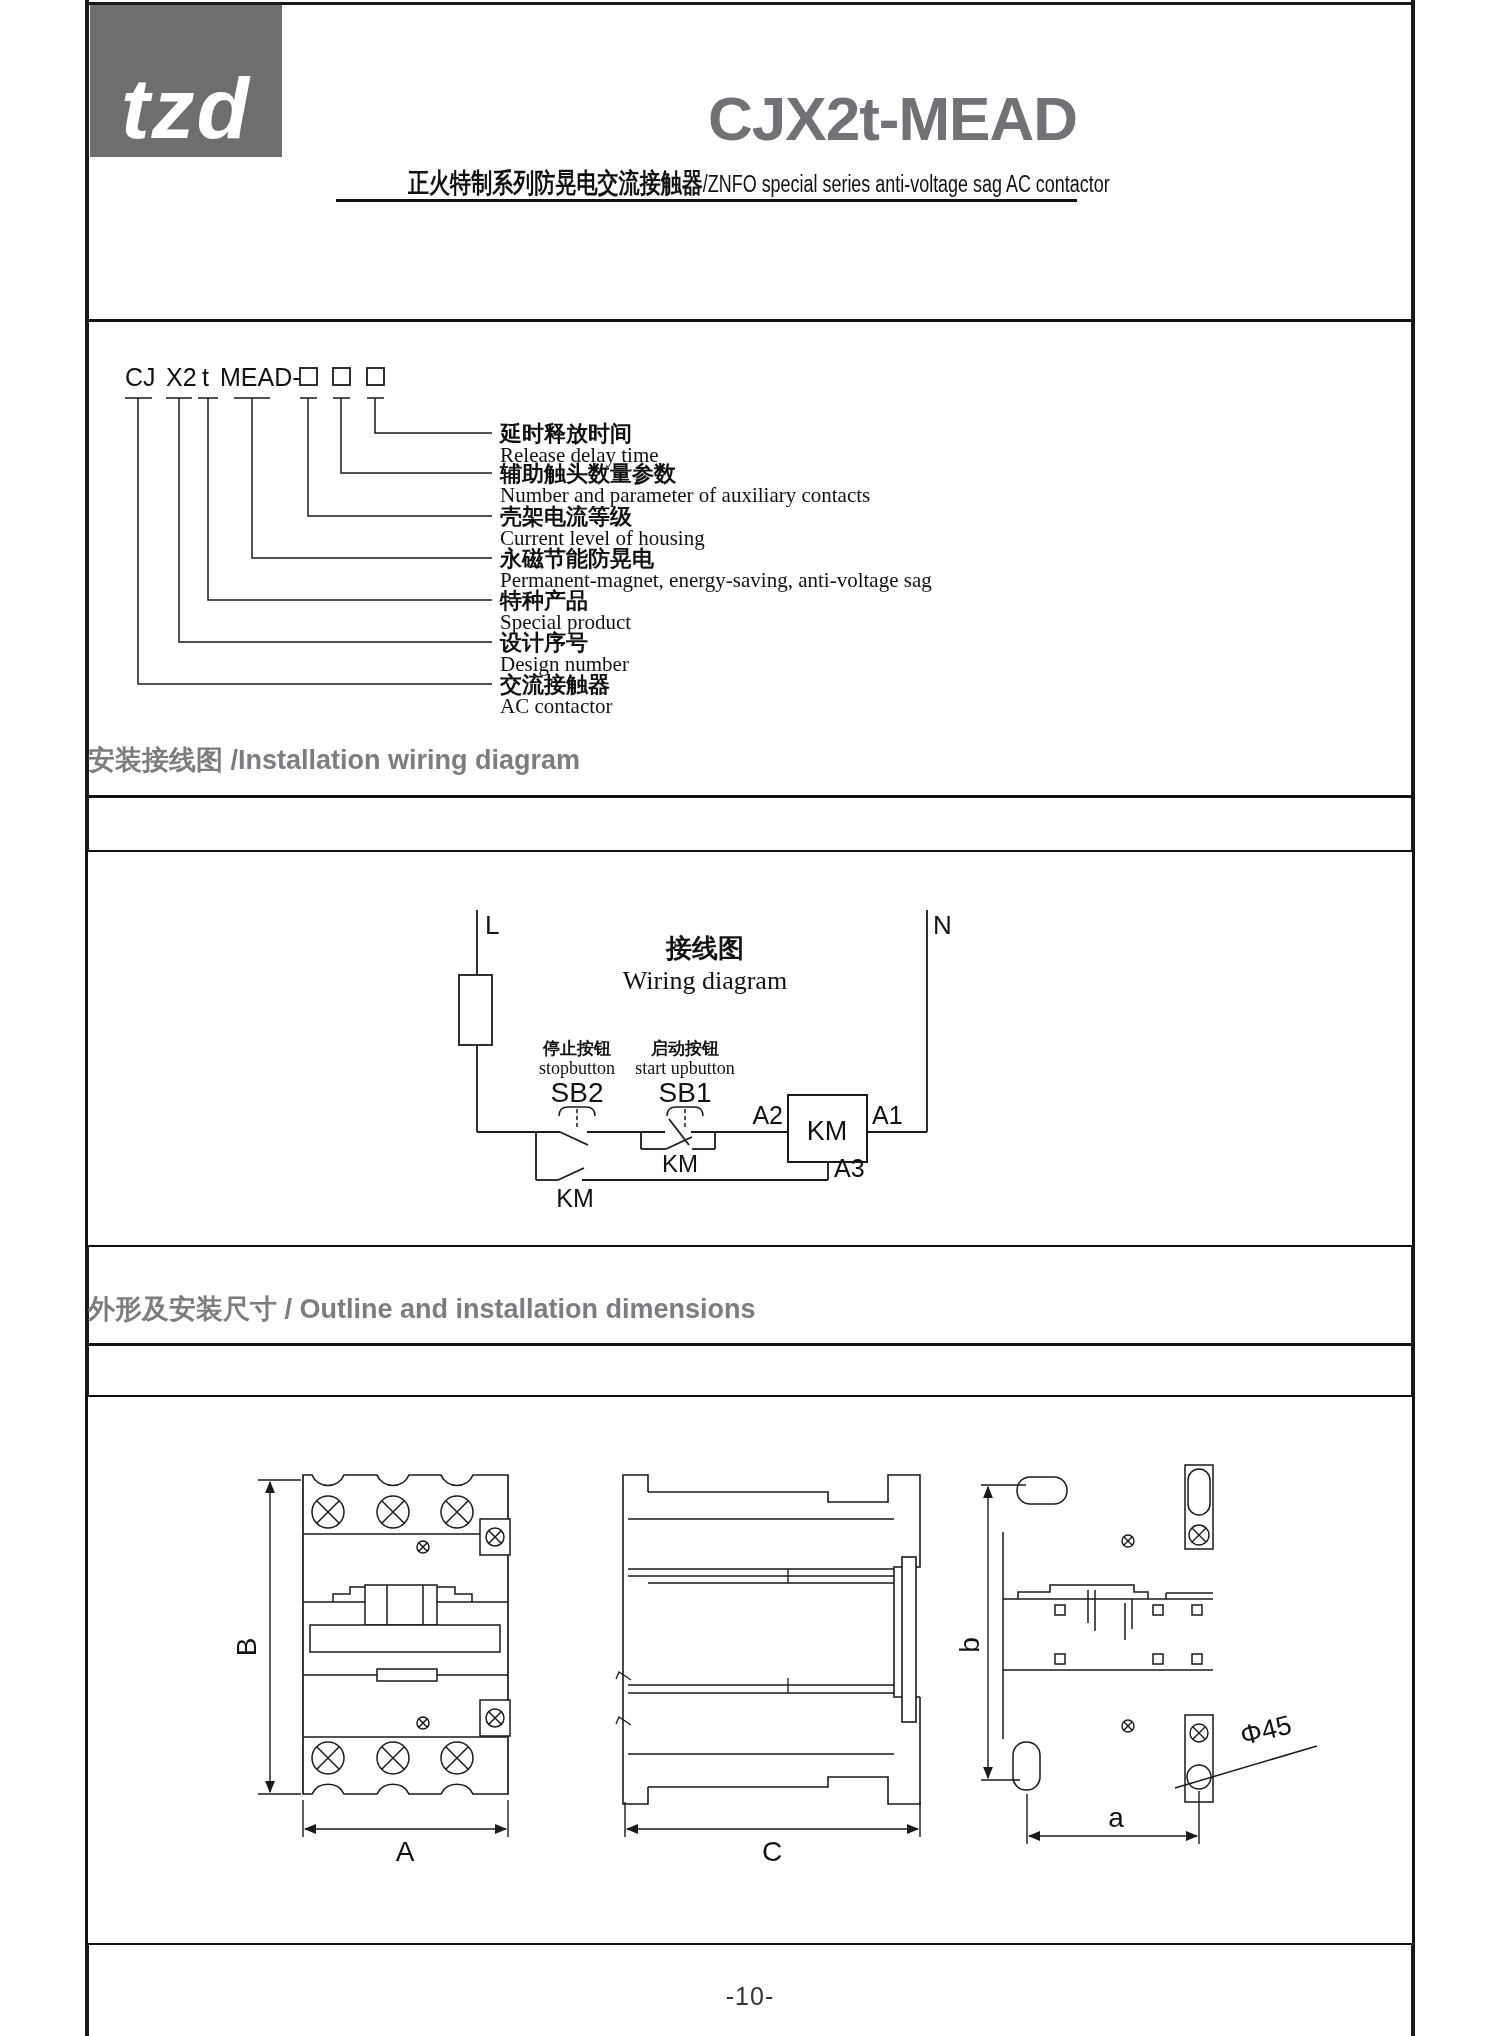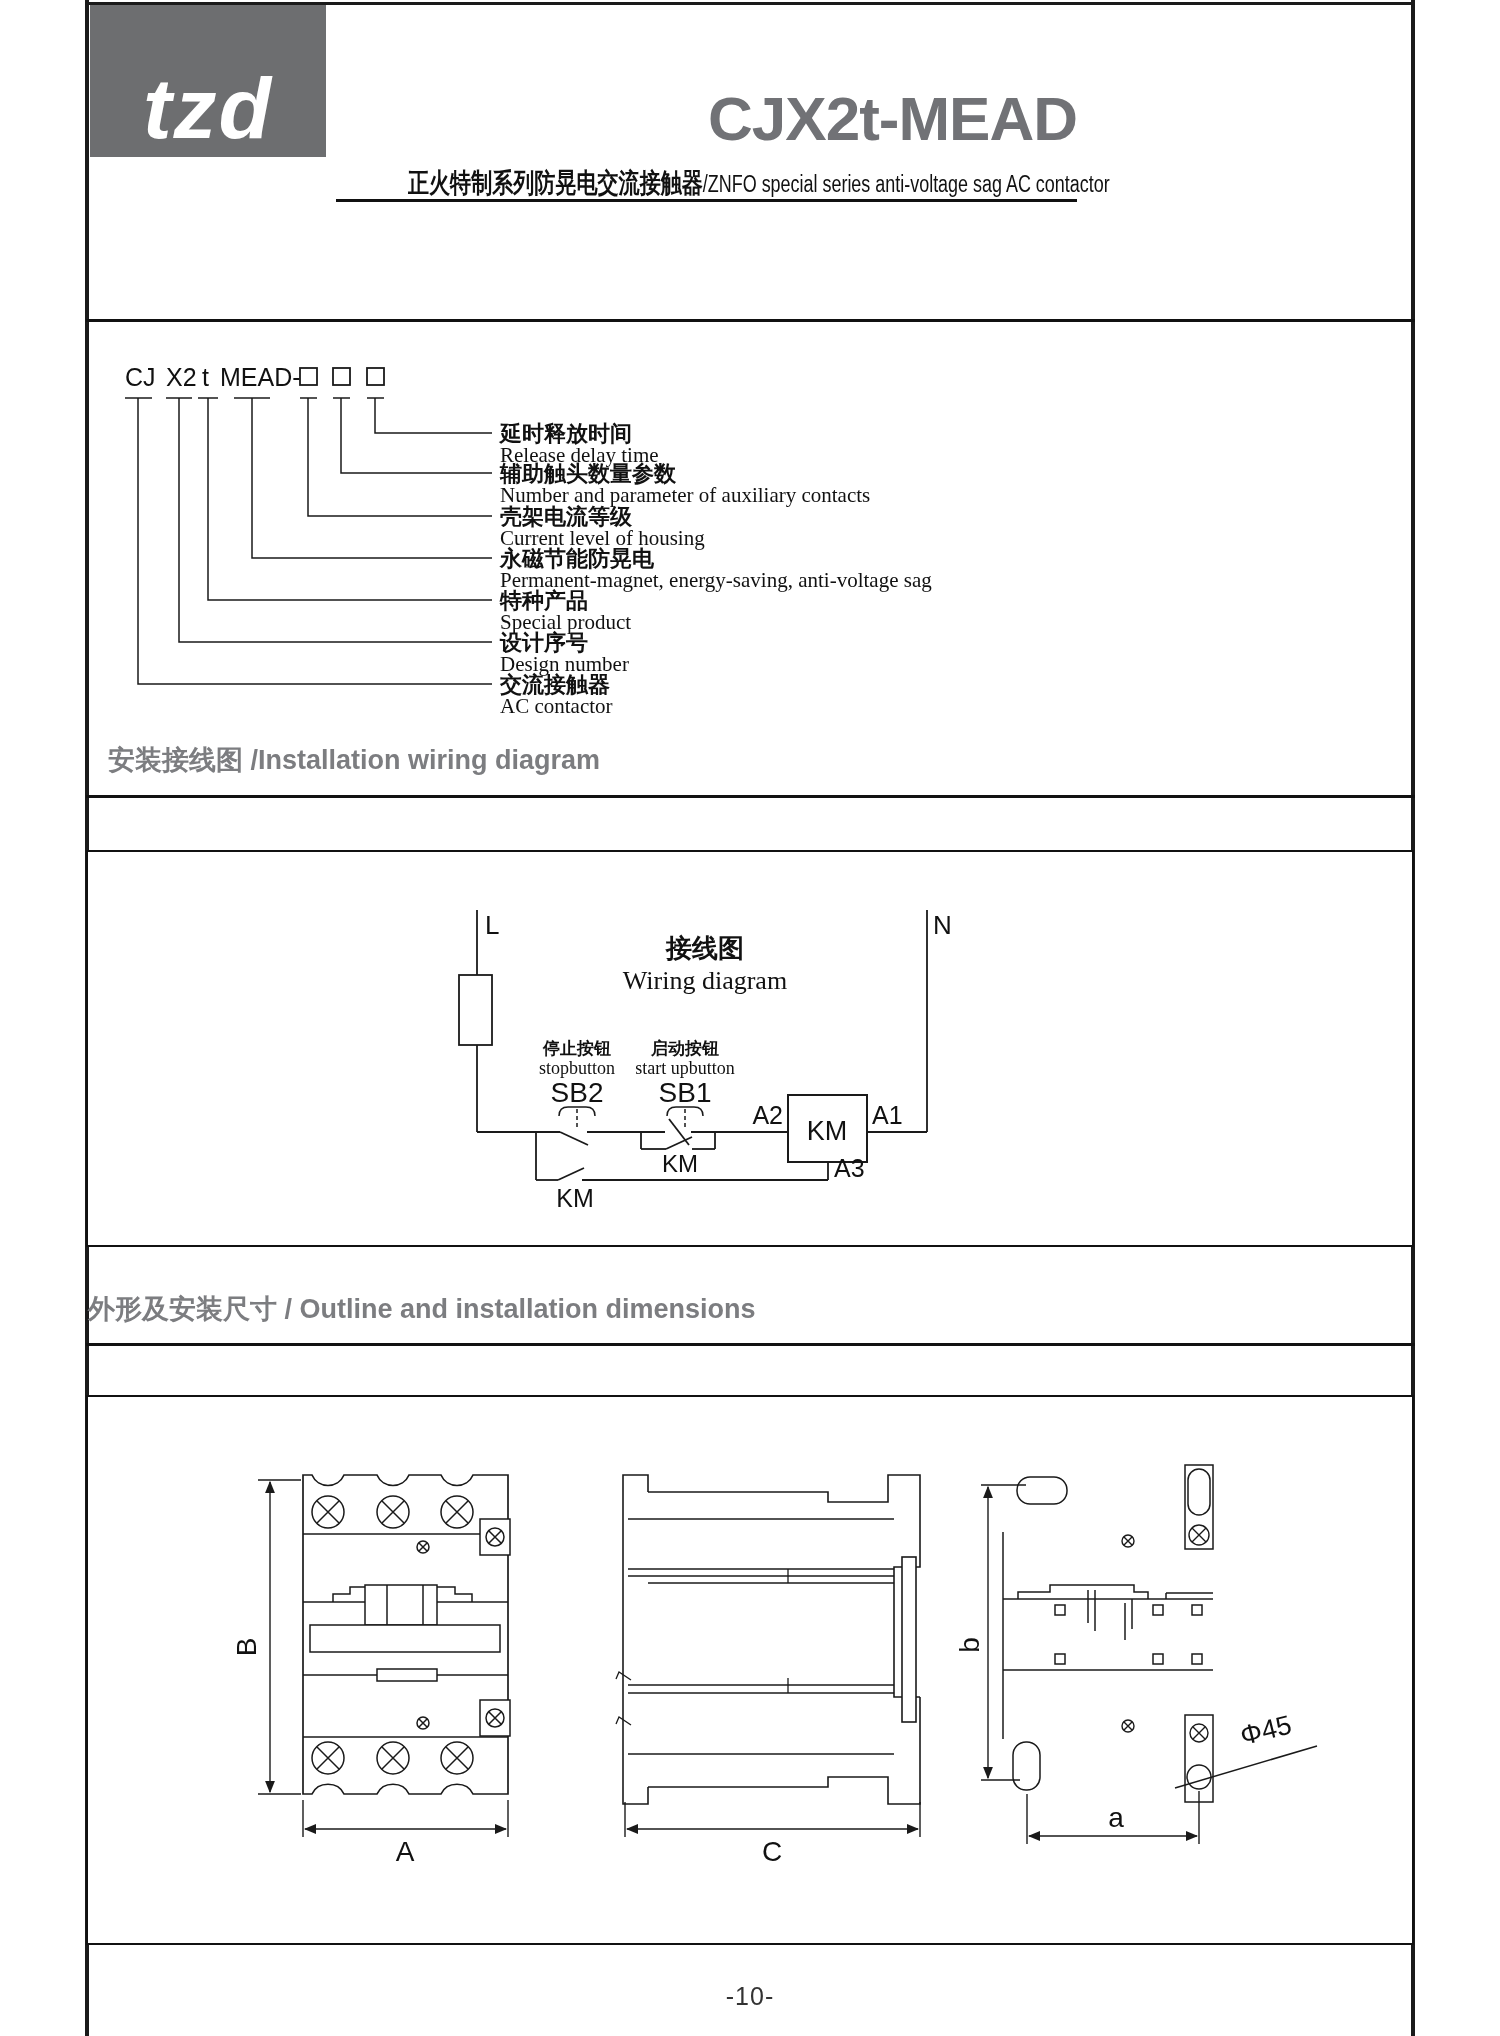--- a/index.html
+++ b/index.html
@@ -4,21 +4,21 @@
 <style>
   html,body{margin:0;padding:0;background:#fff;}
   .page{position:relative;width:1500px;height:2036px;background:#fff;
         font-family:"Liberation Sans",sans-serif;color:#1a1a1a;overflow:hidden;}
   .abs{position:absolute;}
   
   .border-left{left:85px;top:0;width:4px;height:2036px;background:#1a1a1a;}
   .border-right{left:1411px;top:0;width:4px;height:2036px;background:#1a1a1a;}
   .border-top{left:85px;top:2px;width:1330px;height:3px;background:#1a1a1a;}
   
-  .logo-box{left:90px;top:5px;width:236px;height:152px;background:#6d6e70;
+  .logo-box{left:90px;top:5px;width:192px;height:152px;background:#6d6e70;
             display:flex;align-items:flex-end;justify-content:center;}
   .logo-text{color:#fff;font-size:86px;font-weight:bold;font-style:italic;
              line-height:1;padding-bottom:6px;letter-spacing:2px;}
   .product-title{left:640px;top:88px;width:437px;text-align:right;
                  font-size:62px;font-weight:bold;color:#717276;letter-spacing:-1px;line-height:1;}
   .subtitle{left:408px;top:165px;width:670px;white-space:nowrap;}
   .subtitle-inner{display:inline-block;transform:scaleX(0.78);transform-origin:left center;white-space:nowrap;}
   .subtitle-cn{font-size:27px;font-weight:bold;color:#111;}
   .subtitle-en{font-size:23px;color:#111;}
   .header-rule{left:336px;top:199px;width:741px;height:3px;background:#111;}
@@ -95,21 +95,21 @@
     <text x="412" y="211" font-size="22" font-weight="bold">永磁节能防晃电</text>
     <text x="412" y="232" font-size="21" class="serif">Permanent-magnet, energy-saving, anti-voltage sag</text>
     <text x="412" y="253" font-size="22" font-weight="bold">特种产品</text>
     <text x="412" y="274" font-size="21" class="serif">Special product</text>
     <text x="412" y="295" font-size="22" font-weight="bold">设计序号</text>
     <text x="412" y="316" font-size="21" class="serif">Design number</text>
     <text x="412" y="337" font-size="22" font-weight="bold">交流接触器</text>
     <text x="412" y="358" font-size="21" class="serif">AC contactor</text>
   </svg>
 
-  <div class="abs sec-title" style="top:742px;margin-left:20px;">安装接线图 /Installation wiring diagram</div>
+  <div class="abs sec-title" style="top:742px;">安装接线图 /Installation wiring diagram</div>
   <div class="abs sec-rule" style="top:795px;"></div>
 
   <div class="abs frame wiring-box">
     <svg width="1320" height="389" viewBox="0 0 1320 389">
       <g class="ln" stroke-width="1.8">
         <path d="M389,58 V280"></path>
         <path d="M839,58 V280"></path>
         <rect x="371" y="123" width="33" height="70" fill="#fff"></rect>
         <path d="M389,280 H472"></path>
         <path d="M472,280 L500,293"></path>

